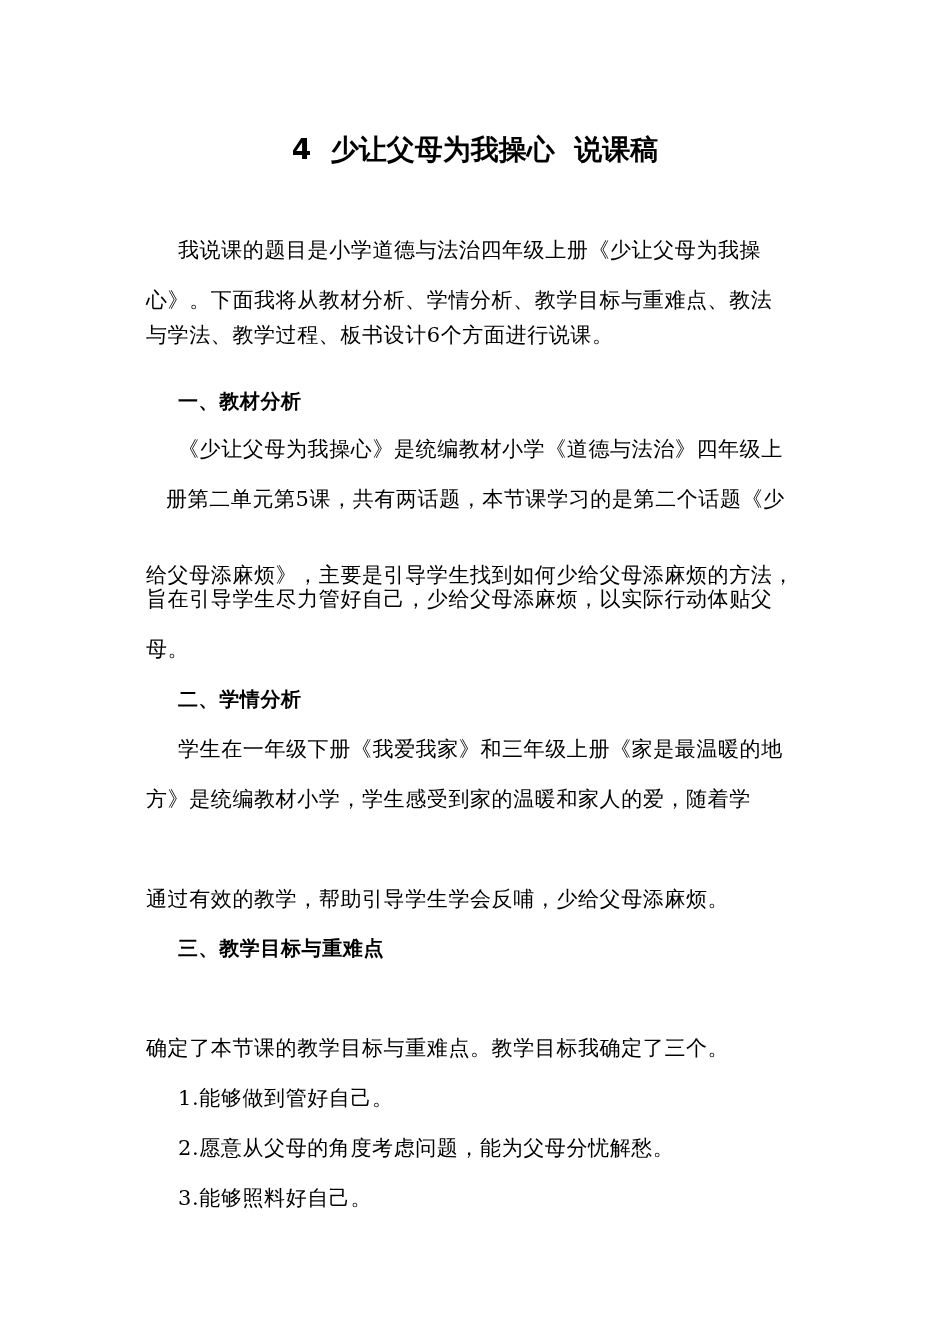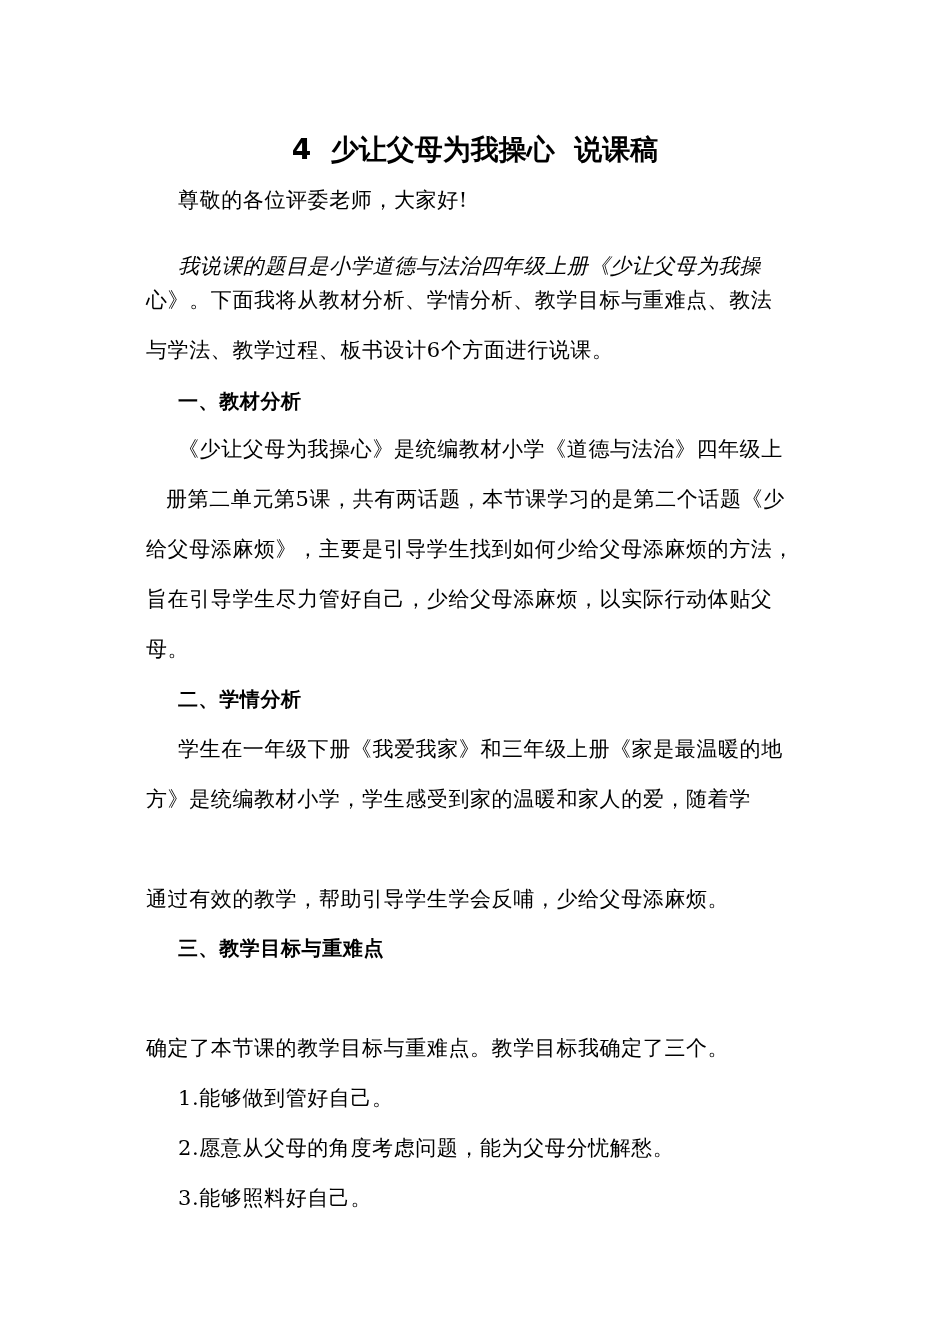--- a/index.html
+++ b/index.html
@@ -49,30 +49,29 @@
       font-size: 20px;
     }
   </style>
 </head>
 <body>
 
 <div class="page">
 
   <div class="title">4  少让父母为我操心  说课稿</div>
 
-  <div class="line indent" style="top:185px;">尊敬的各位评委老师，大家好!</div>
 
-  <div class="line indent" style="top:251px;font-style:italic;">我说课的题目是小学道德与法治四年级上册《少让父母为我操</div>
+  <div class="line indent" style="top:235px;">我说课的题目是小学道德与法治四年级上册《少让父母为我操</div>
   <div class="line" style="top:285px;">心》。下面我将从教材分析、学情分析、教学目标与重难点、教法</div>
-  <div class="line" style="top:335px;">与学法、教学过程、板书设计6个方面进行说课。</div>
+  <div class="line" style="top:320px;">与学法、教学过程、板书设计6个方面进行说课。</div>
 
   <div class="line indent heading" style="top:386px;">一、教材分析</div>
   <div class="line indent" style="top:434px;">《少让父母为我操心》是统编教材小学《道德与法治》四年级上</div>
   <div class="line" style="top:484px;margin-left:20px;">册第二单元第5课，共有两话题，本节课学习的是第二个话题《少</div>
-  <div class="line" style="top:534px;">给父母添麻烦》，主要是引导学生找到如何少给父母添麻烦的方法，</div>
+  <div class="line" style="top:560px;">给父母添麻烦》，主要是引导学生找到如何少给父母添麻烦的方法，</div>
   <div class="line" style="top:584px;">旨在引导学生尽力管好自己，少给父母添麻烦，以实际行动体贴父</div>
   <div class="line" style="top:634px;">母。</div>
 
   <div class="line indent heading" style="top:684px;">二、学情分析</div>
   <div class="line indent" style="top:734px;">学生在一年级下册《我爱我家》和三年级上册《家是最温暖的地</div>
   <div class="line" style="top:784px;">方》是统编教材小学，学生感受到家的温暖和家人的爱，随着学</div>
   <div class="line" style="top:884px;">通过有效的教学，帮助引导学生学会反哺，少给父母添麻烦。</div>
 
   <div class="line indent heading" style="top:933px;">三、教学目标与重难点</div>
   <div class="line" style="top:1033px;">确定了本节课的教学目标与重难点。教学目标我确定了三个。</div>

